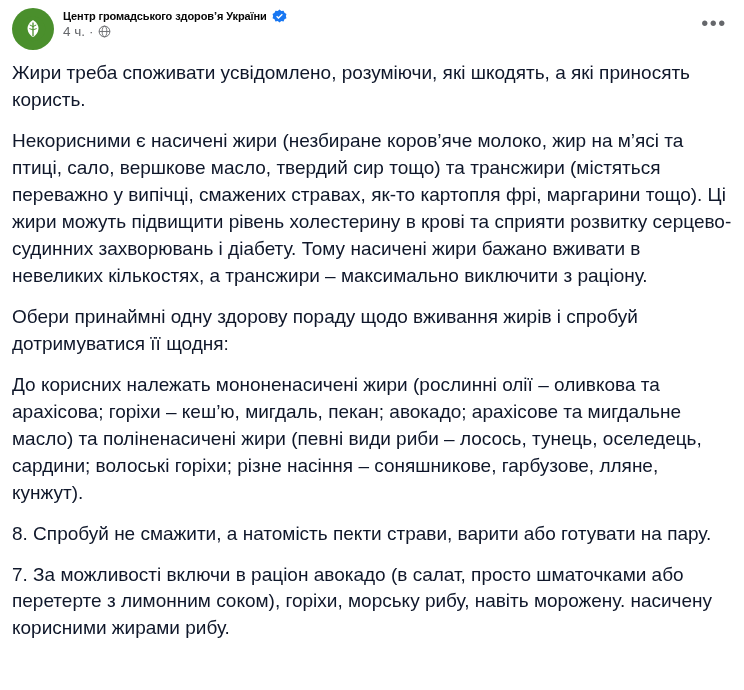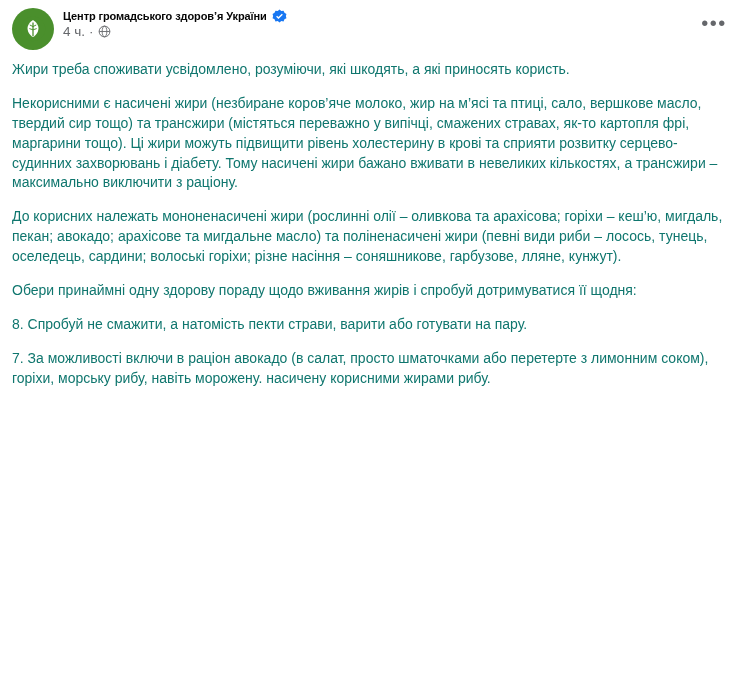--- a/index.html
+++ b/index.html
@@ -94,23 +94,23 @@
     font-size: 20px;
     letter-spacing: 1.5px;
     line-height: 1;
     cursor: pointer;
   }
   .post-body {
     padding: 6px 12px 10px 12px;
   }
   .post-body p {
     margin: 0 0 14px 0;
-    font-size: 14px;
+    font-size: 19px;
     line-height: 1.42;
-    color: #0f766e;
+    color: #0f172a;
     text-align: left;
   }
   .post-body p:last-child { margin-bottom: 0; }
 </style>
 </head>
 <body>
 
 <div class="post">
 
   <div class="post-header">
@@ -142,19 +142,19 @@
         </svg>
       </div>
     </div>
 
     <div class="more-btn">•••</div>
   </div>
 
   <div class="post-body">
     <p>Жири треба споживати усвідомлено, розуміючи, які шкодять, а які приносять користь.</p>
     <p>Некорисними є насичені жири (незбиране коров’яче молоко, жир на м’ясі та птиці, сало, вершкове масло, твердий сир тощо) та трансжири (містяться переважно у випічці, смажених стравах, як-то картопля фрі, маргарини тощо). Ці жири можуть підвищити рівень холестерину в крові та сприяти розвитку серцево-судинних захворювань і діабету. Тому насичені жири бажано вживати в невеликих кількостях, а трансжири – максимально виключити з раціону.</p>
+    <p>Обери принаймні одну здорову пораду щодо вживання жирів і спробуй дотримуватися її щодня:</p>
     <p>До корисних належать мононенасичені жири (рослинні олії – оливкова та арахісова; горіхи – кеш’ю, мигдаль, пекан; авокадо; арахісове та мигдальне масло) та поліненасичені жири (певні види риби – лосось, тунець, оселедець, сардини; волоські горіхи; різне насіння – соняшникове, гарбузове, лляне, кунжут).</p>
-    <p>Обери принаймні одну здорову пораду щодо вживання жирів і спробуй дотримуватися її щодня:</p>
     <p>8. Спробуй не смажити, а натомість пекти страви, варити або готувати на пару.</p>
     <p>7. За можливості включи в раціон авокадо (в салат, просто шматочками або перетерте з лимонним соком), горіхи, морську рибу, навіть морожену.  насичену корисними жирами рибу.</p>
   </div>
 
 </div>
 
 </body></html>

